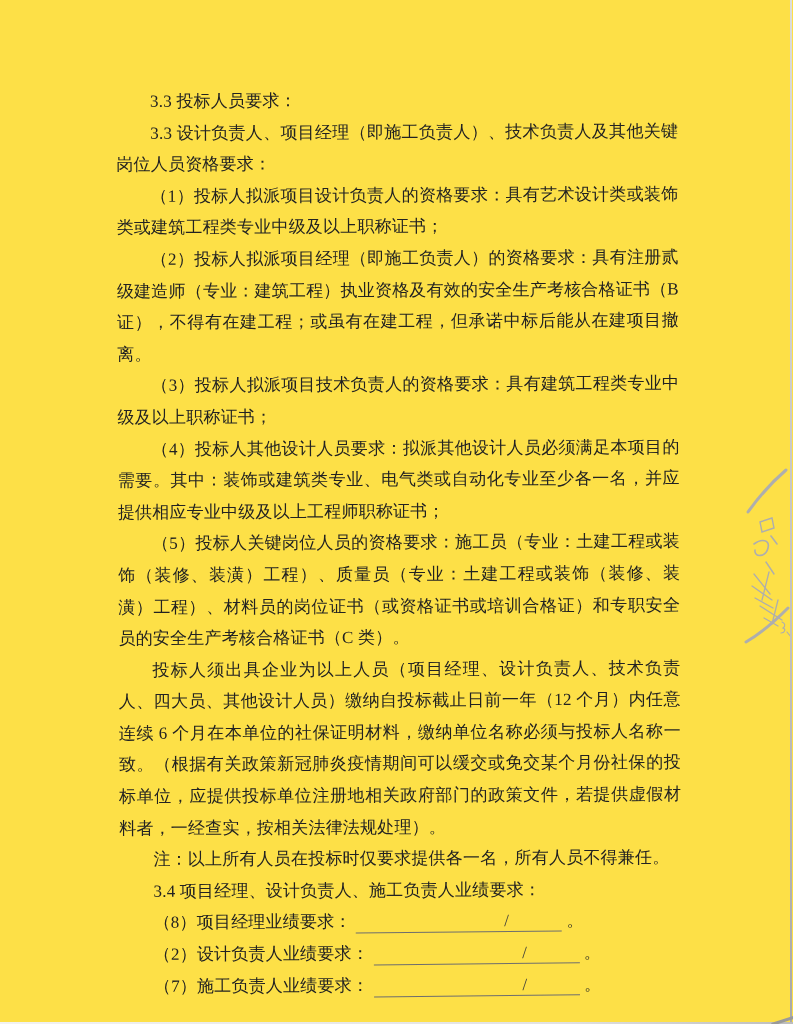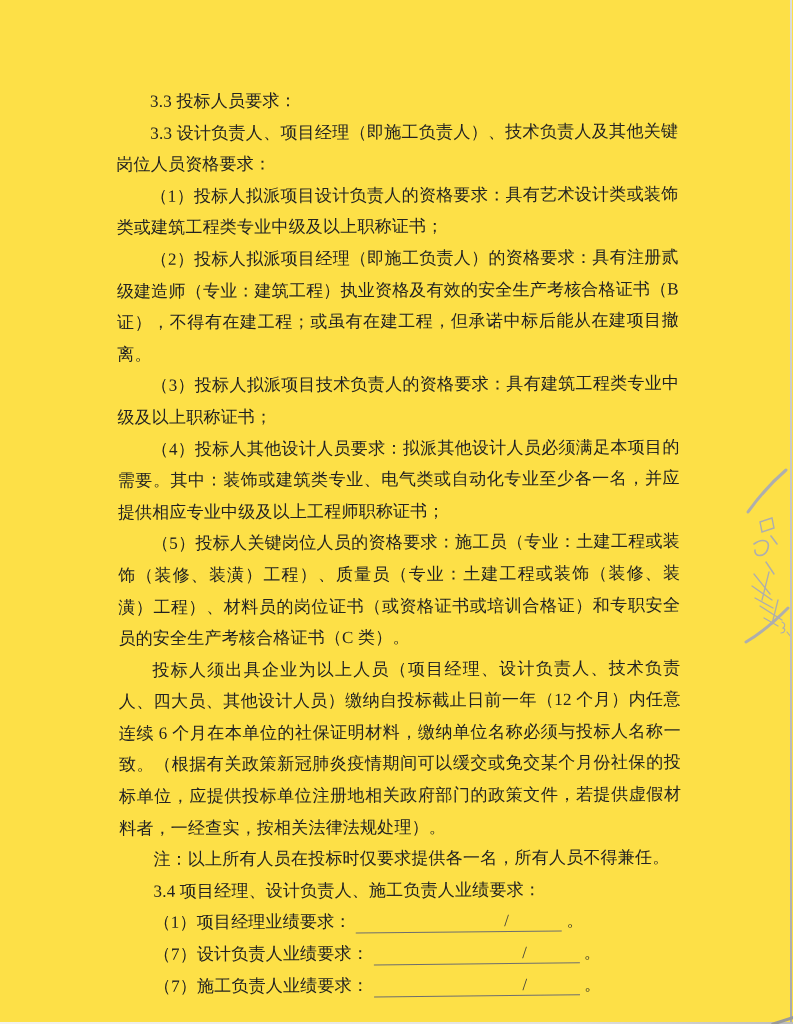--- a/index.html
+++ b/index.html
@@ -95,27 +95,27 @@
     <p>（1）投标人拟派项目设计负责人的资格要求：具有艺术设计类或装饰类或建筑工程类专业中级及以上职称证书；</p>
     <p>（2）投标人拟派项目经理（即施工负责人）的资格要求：具有注册贰级建造师（专业：建筑工程）执业资格及有效的安全生产考核合格证书（B 证），不得有在建工程；或虽有在建工程，但承诺中标后能从在建项目撤离。</p>
     <p>（3）投标人拟派项目技术负责人的资格要求：具有建筑工程类专业中级及以上职称证书；</p>
     <p>（4）投标人其他设计人员要求：拟派其他设计人员必须满足本项目的需要。其中：装饰或建筑类专业、电气类或自动化专业至少各一名，并应提供相应专业中级及以上工程师职称证书；</p>
     <p>（5）投标人关键岗位人员的资格要求：施工员（专业：土建工程或装饰（装修、装潢）工程）、质量员（专业：土建工程或装饰（装修、装潢）工程）、材料员的岗位证书（或资格证书或培训合格证）和专职安全员的安全生产考核合格证书（C 类）。</p>
     <p>投标人须出具企业为以上人员（项目经理、设计负责人、技术负责人、四大员、其他设计人员）缴纳自投标截止日前一年（12 个月）内任意连续 6 个月在本单位的社保证明材料，缴纳单位名称必须与投标人名称一致。（根据有关政策新冠肺炎疫情期间可以缓交或免交某个月份社保的投标单位，应提供投标单位注册地相关政府部门的政策文件，若提供虚假材料者，一经查实，按相关法律法规处理）。</p>
     <p>注：以上所有人员在投标时仅要求提供各一名，所有人员不得兼任。</p>
     <p>3.4 项目经理、设计负责人、施工负责人业绩要求：</p>
 
     <p class="perf-line">
-      <span>（1）项目经理业绩要求：</span>
+      <span>（8）项目经理业绩要求：</span>
       <span class="blank"><span class="slash-value">/</span></span>
       <span>。</span>
     </p>
 
     <p class="perf-line">
-      <span>（7）设计负责人业绩要求：</span>
+      <span>（2）设计负责人业绩要求：</span>
       <span class="blank"><span class="slash-value">/</span></span>
       <span>。</span>
     </p>
 
     <p class="perf-line">
       <span>（7）施工负责人业绩要求：</span>
       <span class="blank"><span class="slash-value">/</span></span>
       <span>。</span>
     </p>
   </div>

